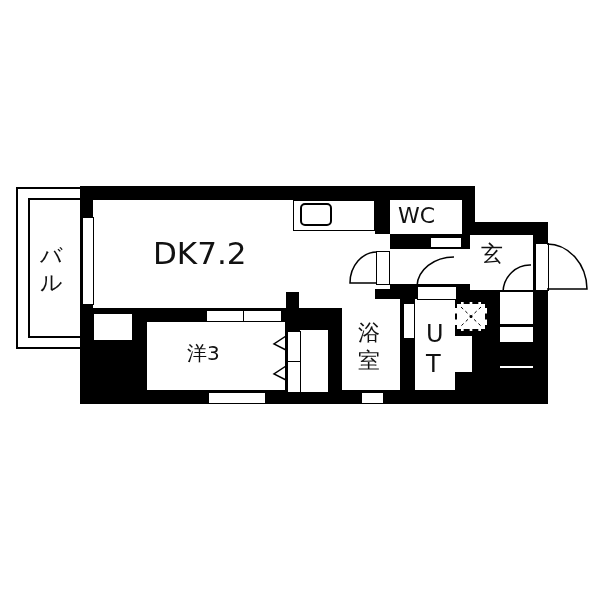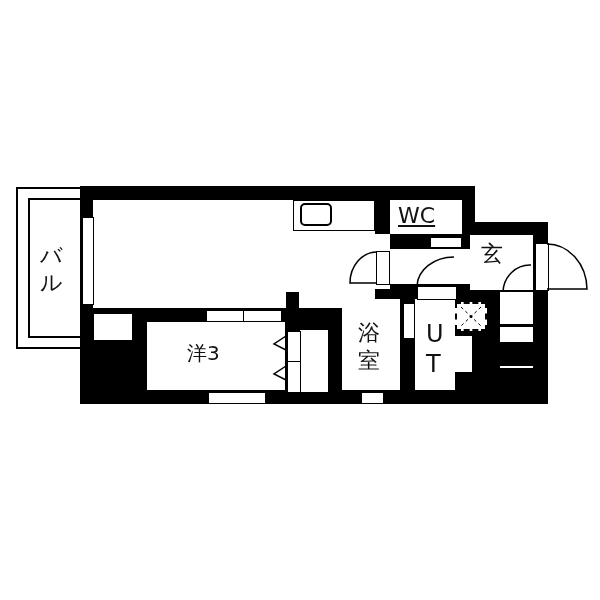--- a/index.html
+++ b/index.html
@@ -22,20 +22,21 @@
 
   <div class="blk" style="left:80px;top:186px;width:300px;height:218px;"></div>
   <div class="blk" style="left:375px;top:186px;width:100px;height:120px;"></div>
   <div class="blk" style="left:462px;top:222px;width:86px;height:182px;"></div>
   <div class="blk" style="left:328px;top:284px;width:150px;height:120px;"></div>
 
   <div class="wht" style="left:93px;top:200px;width:282px;height:108px;"></div>
   <div class="wht" style="left:93px;top:300px;width:40px;height:8px;"></div>
   <div class="wht" style="left:300px;top:234px;width:90px;height:55px;"></div>
   <div class="blk" style="left:286px;top:292px;width:13px;height:26px;"></div>
+  <div class="label" style="left:153px;top:238px;font-size:31px;">DK7.2</div>
 
   <div class="wht" style="left:82px;top:217px;width:10px;height:86px;border:1px solid #000;"></div>
 
   <div class="wht" style="left:93px;top:313px;width:38px;height:26px;border:1px solid #000;"></div>
   <div class="wht" style="left:133px;top:300px;width:153px;height:8px;"></div>
 
   <div class="abs" style="left:293px;top:200px;width:82px;height:31px;border:1px solid #000;background:#fff;"></div>
   <div class="abs" style="left:300px;top:203px;width:32px;height:23px;border:2px solid #000;border-radius:5px;background:#fff;"></div>
 
   <div class="wht" style="left:147px;top:322px;width:138px;height:68px;"></div>
@@ -46,21 +47,21 @@
 
   <div class="wht" style="left:300px;top:330px;width:28px;height:62px;"></div>
   <div class="wht" style="left:287px;top:331px;width:12px;height:30px;border:1px solid #000;"></div>
   <div class="wht" style="left:287px;top:361px;width:12px;height:30px;border:1px solid #000;"></div>
   <svg style="left:270px;top:330px;" width="20" height="62">
     <polyline points="16,6 4,14 16,20" fill="none" stroke="#000" stroke-width="1.5"></polyline>
     <polyline points="16,36 4,44 16,50" fill="none" stroke="#000" stroke-width="1.5"></polyline>
   </svg>
 
   <div class="wht" style="left:390px;top:200px;width:72px;height:34px;"></div>
-  <div class="label" style="left:398px;top:205px;font-size:22px;text-decoration:underline;">WC</div>
+  <div class="label" style="left:398px;top:205px;font-size:22px;">WC</div>
   <div class="wht" style="left:430px;top:237px;width:30px;height:9px;border:1px solid #000;"></div>
 
   <div class="wht" style="left:390px;top:249px;width:80px;height:35px;"></div>
   <div class="wht" style="left:376px;top:251px;width:12px;height:32px;border:1px solid #000;"></div>
   <svg style="left:349px;top:251px;" width="30" height="34">
     <path d="M28,1 A27,31 0 0 0 1,32 L28,32" fill="none" stroke="#000" stroke-width="1.5"></path>
   </svg>
 
   <div class="wht" style="left:470px;top:235px;width:63px;height:55px;"></div>
   <div class="label" style="left:481px;top:243px;font-size:22px;">玄</div>

